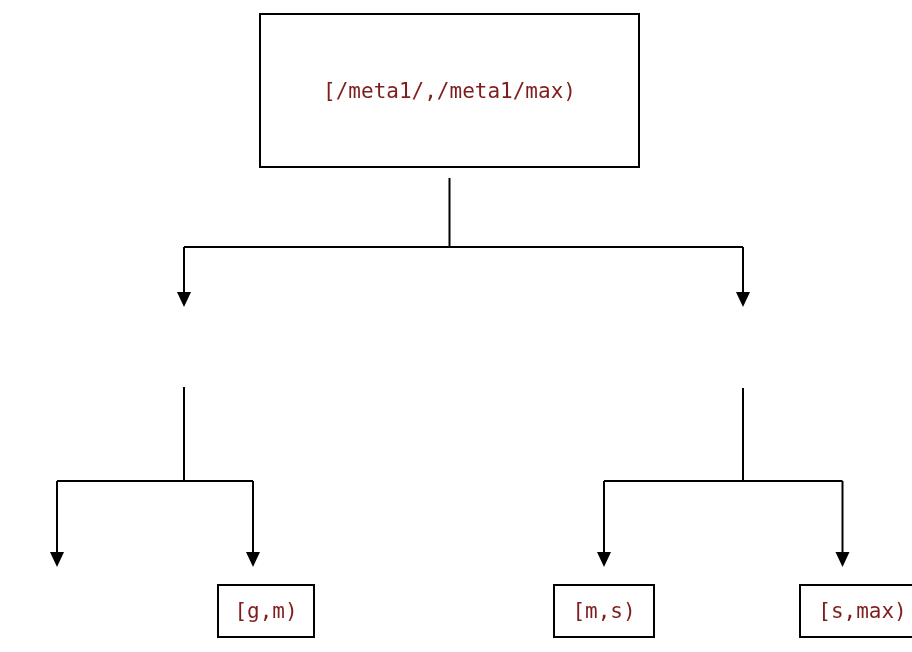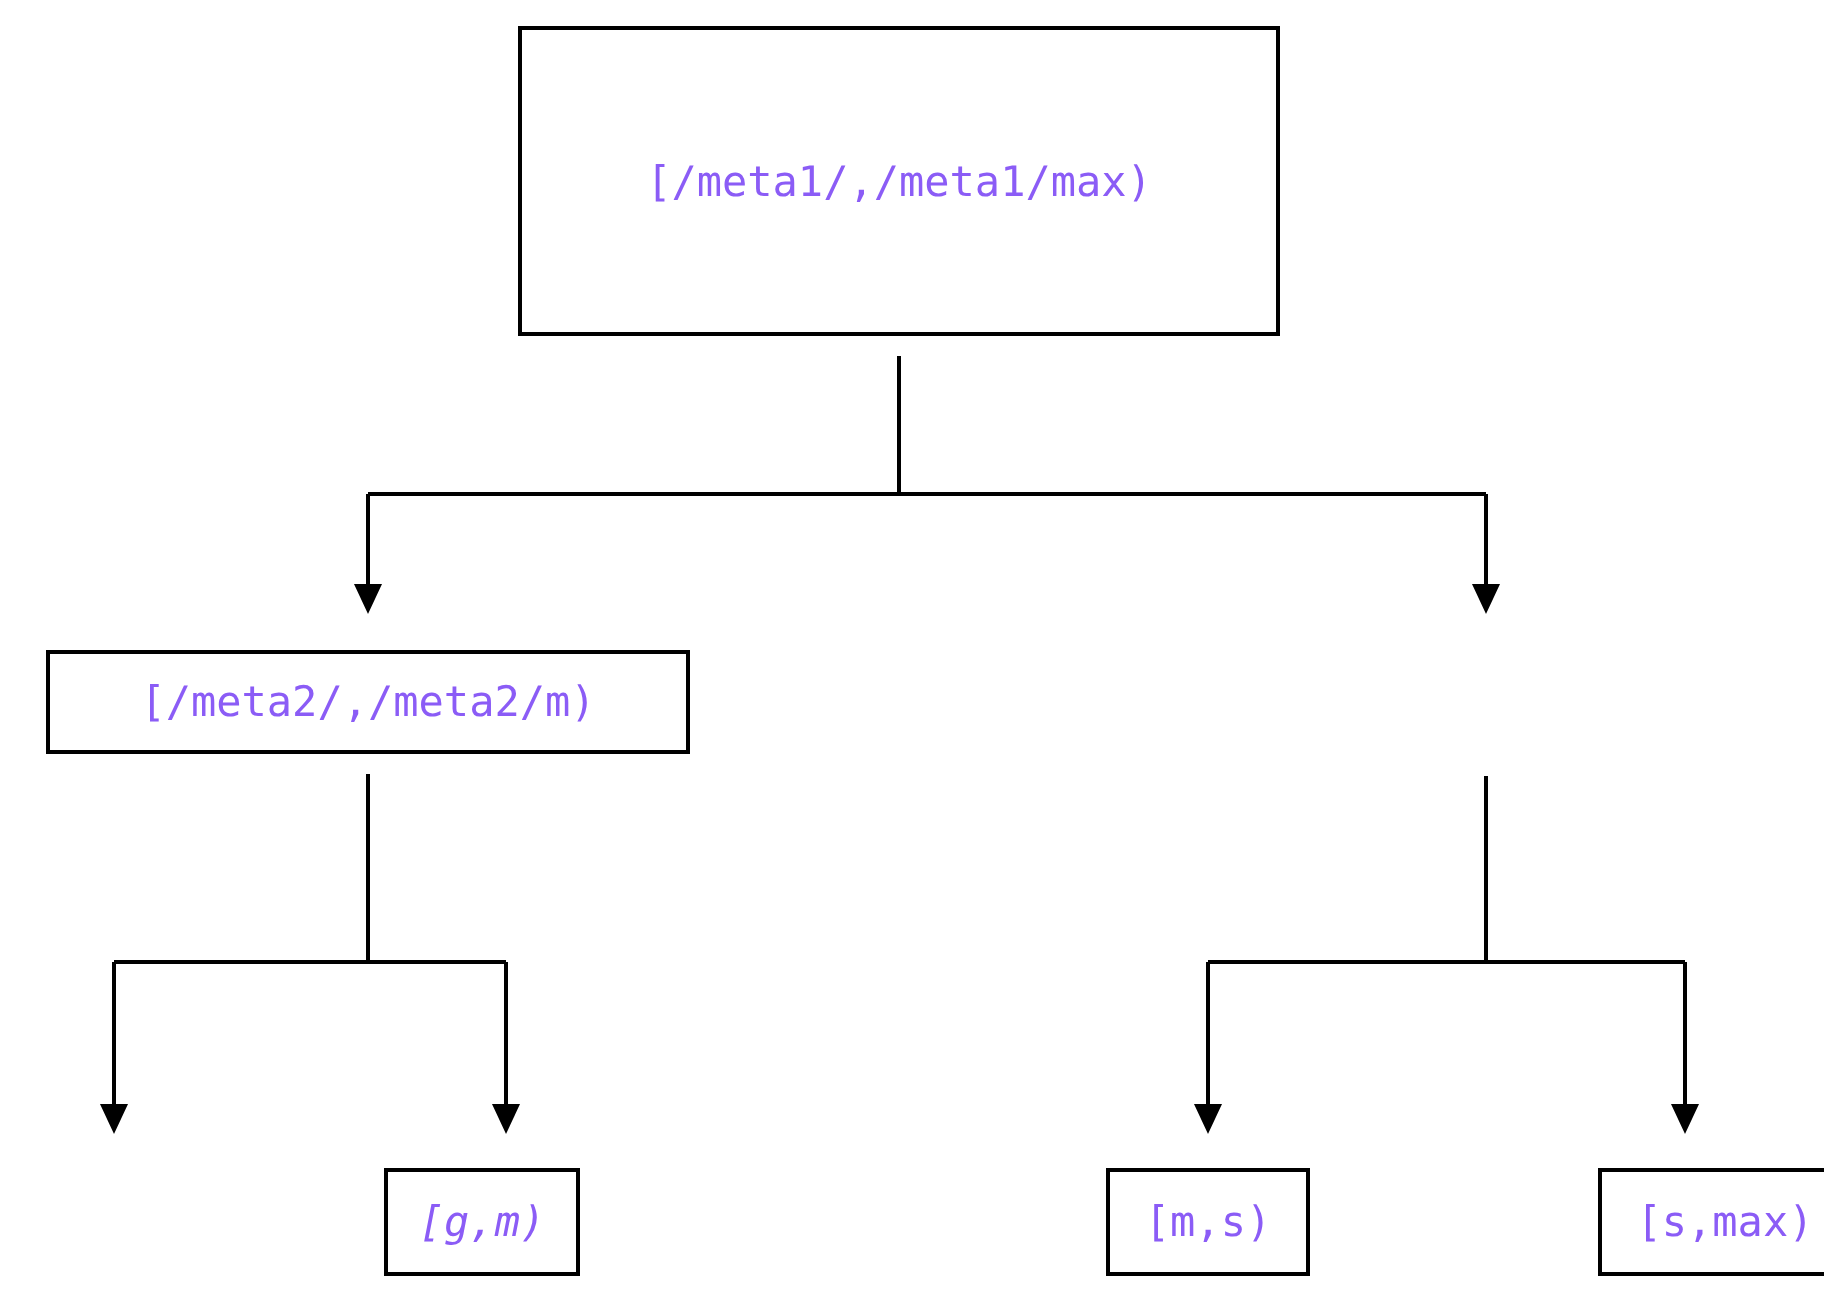--- a/index.html
+++ b/index.html
@@ -24,29 +24,29 @@
   }
   .node {
     position: absolute;
     box-sizing: border-box;
     border: 2px solid #000000;
     background: #ffffff;
     display: flex;
     align-items: center;
     justify-content: center;
     font-size: 21px;
-    color: #8b5cf6;
+    color: #7f1d1d;
     white-space: pre;
     letter-spacing: 0;
   }
   .node-root      { left: 259px; top: 13px;  width: 381px; height: 155px; }
   .node-left      { left: 23px;  top: 325px; width: 322px; height: 52px;  }
   .node-right     { left: 582px; top: 325px; width: 322px; height: 53px;  }
   .node-leaf-ag   { left: 8px;   top: 584px; width: 98px;  height: 54px;  }
-  .node-leaf-gm   { left: 192px; top: 584px; width: 98px;  height: 54px; font-style: italic;  }
+  .node-leaf-gm   { left: 217px; top: 584px; width: 98px;  height: 54px;  }
   .node-leaf-ms   { left: 553px; top: 584px; width: 102px; height: 54px;  }
   .node-leaf-smax { left: 799px; top: 584px; width: 127px; height: 54px;  }
   .edge-line {
     stroke: #000000;
     stroke-width: 2;
     fill: none;
   }
   .edge-arrow {
     fill: #000000;
     stroke: none;
@@ -73,21 +73,20 @@
 
     <g>
       <path class="edge-line" d="M743 388 L743 481 M604 481 L842.5 481 M604 481 L604 552 M842.5 481 L842.5 552"></path>
       <polygon class="edge-arrow" points="597,552 611,552 604,567"></polygon>
       <polygon class="edge-arrow" points="835.5,552 849.5,552 842.5,567"></polygon>
     </g>
   </svg>
 
   <div class="node node-root">[/meta1/,/meta1/max)</div>
 
-  <div class="node node-left">[/meta2/,/meta2/m)</div>
 
 
 
   <div class="node node-leaf-gm">[g,m)</div>
 
   <div class="node node-leaf-ms">[m,s)</div>
 
   <div class="node node-leaf-smax">[s,max)</div>
 
 </div>

